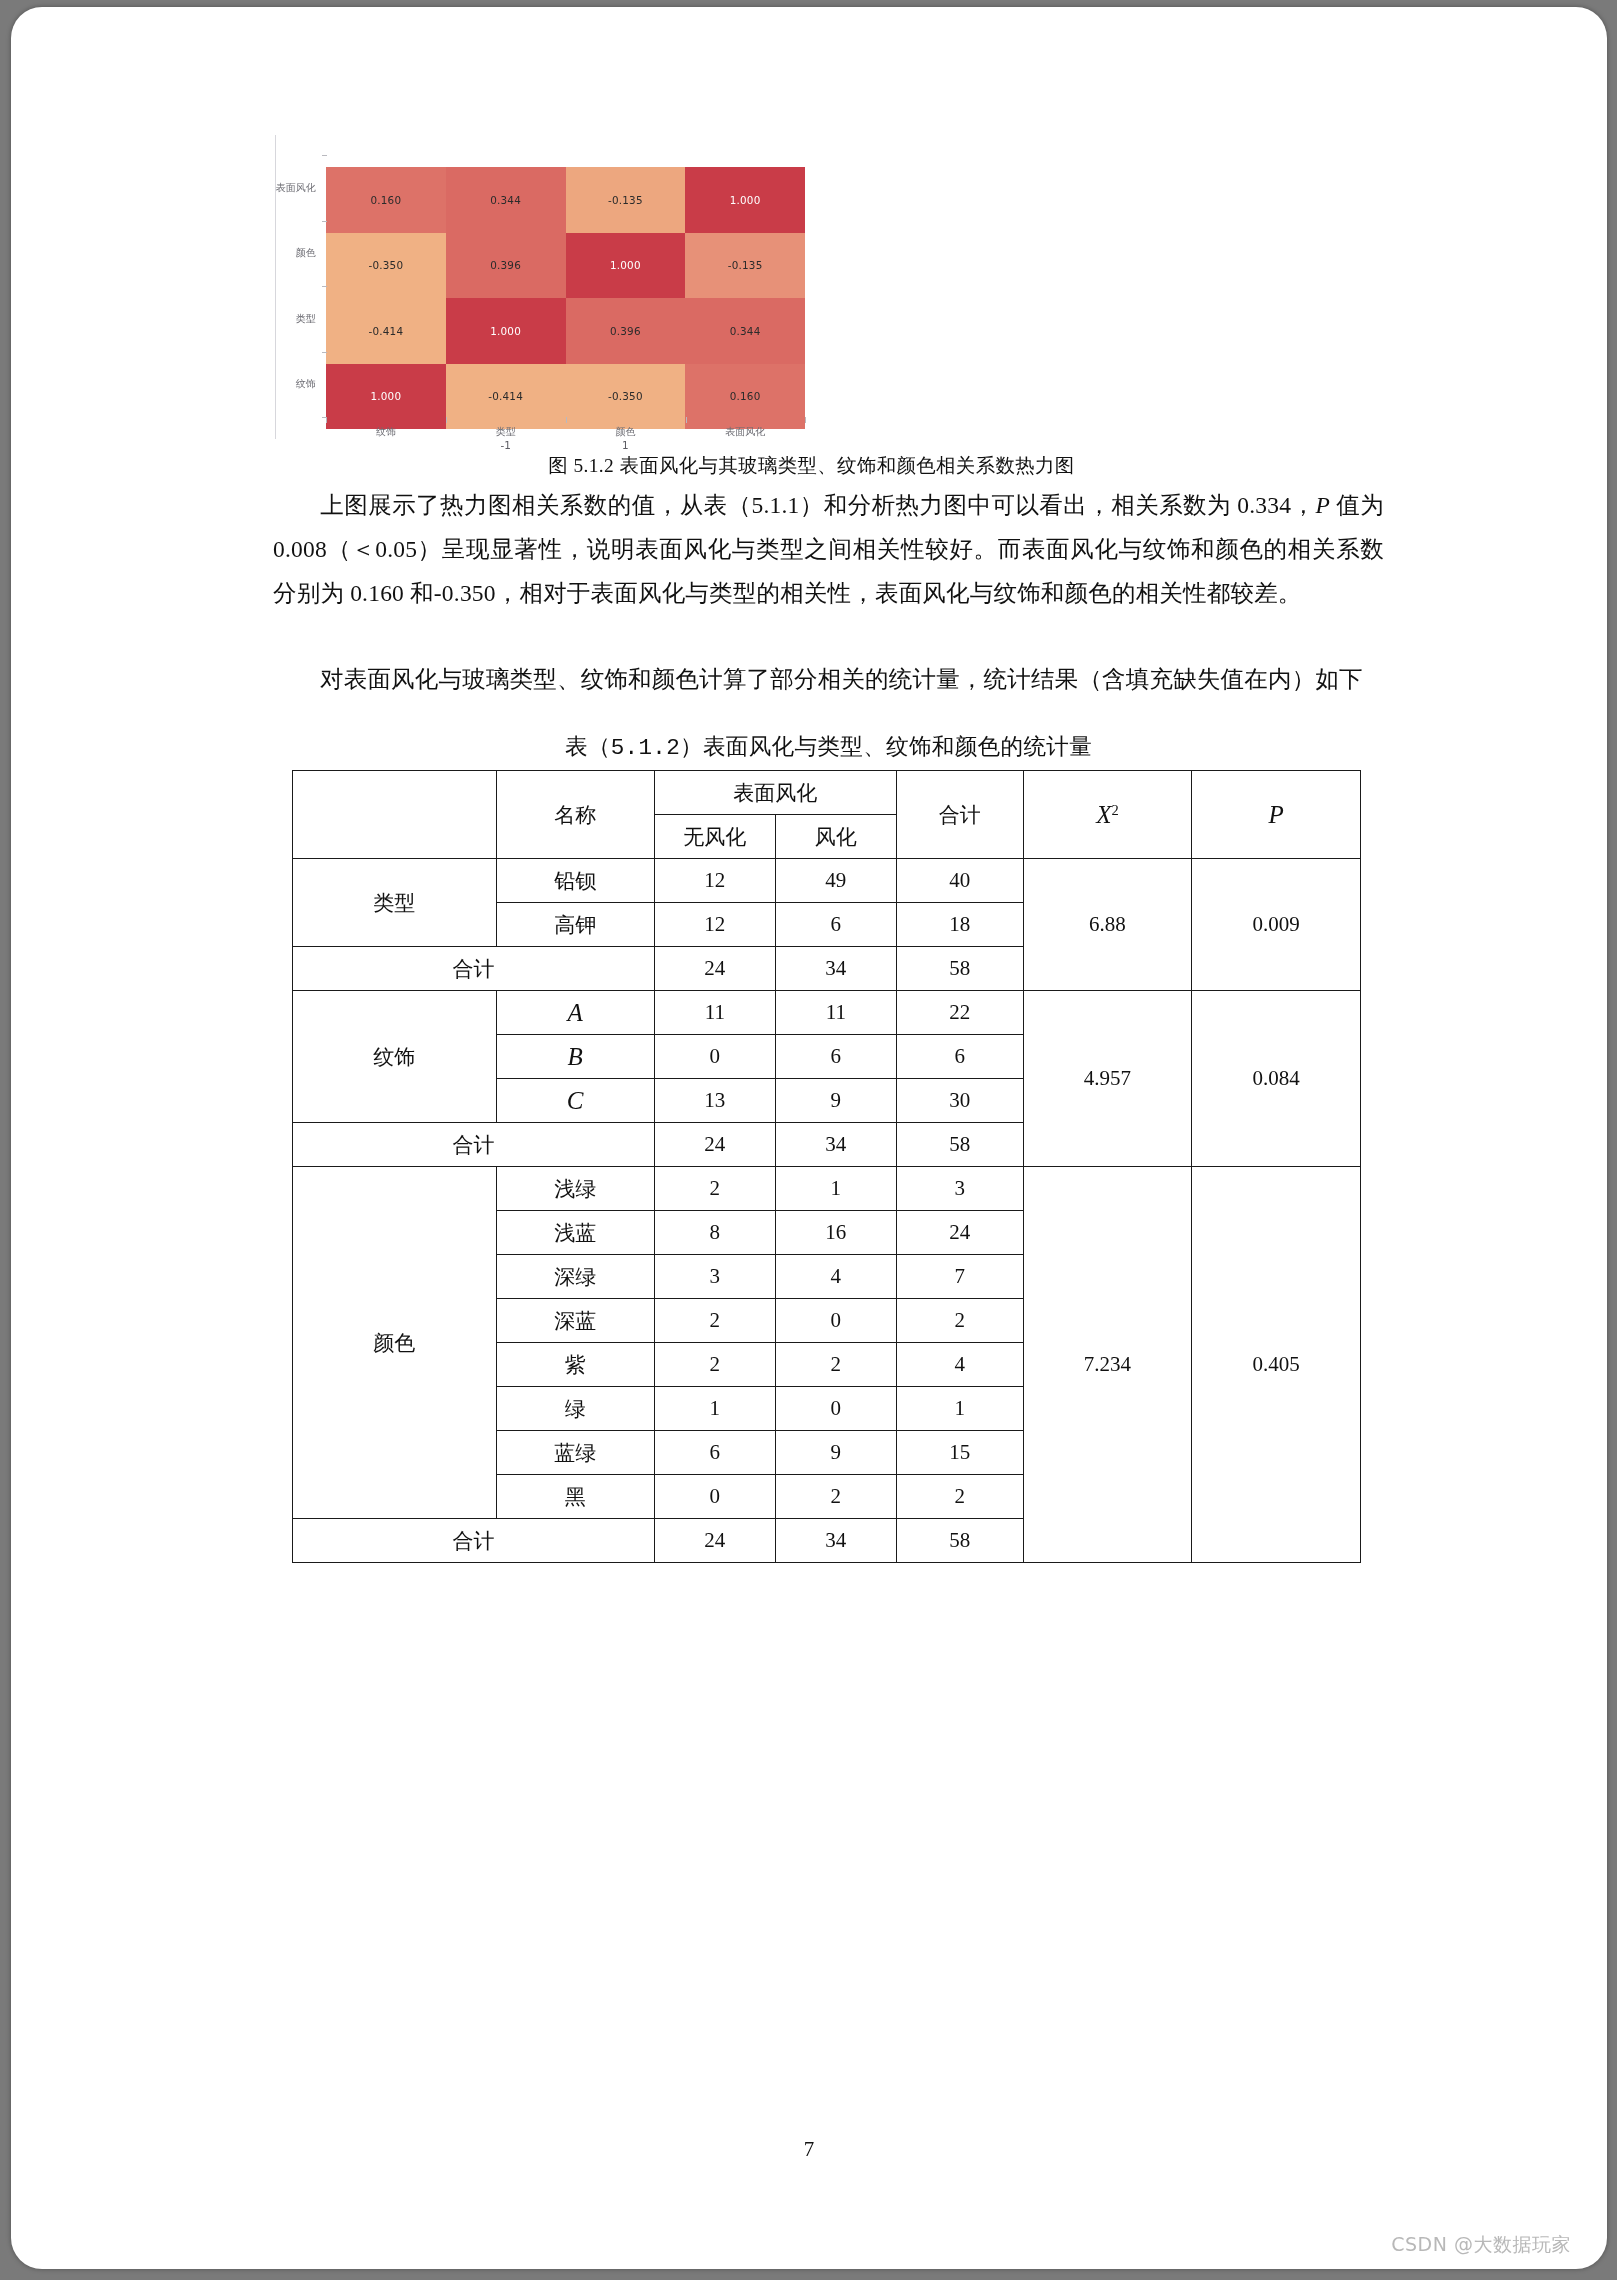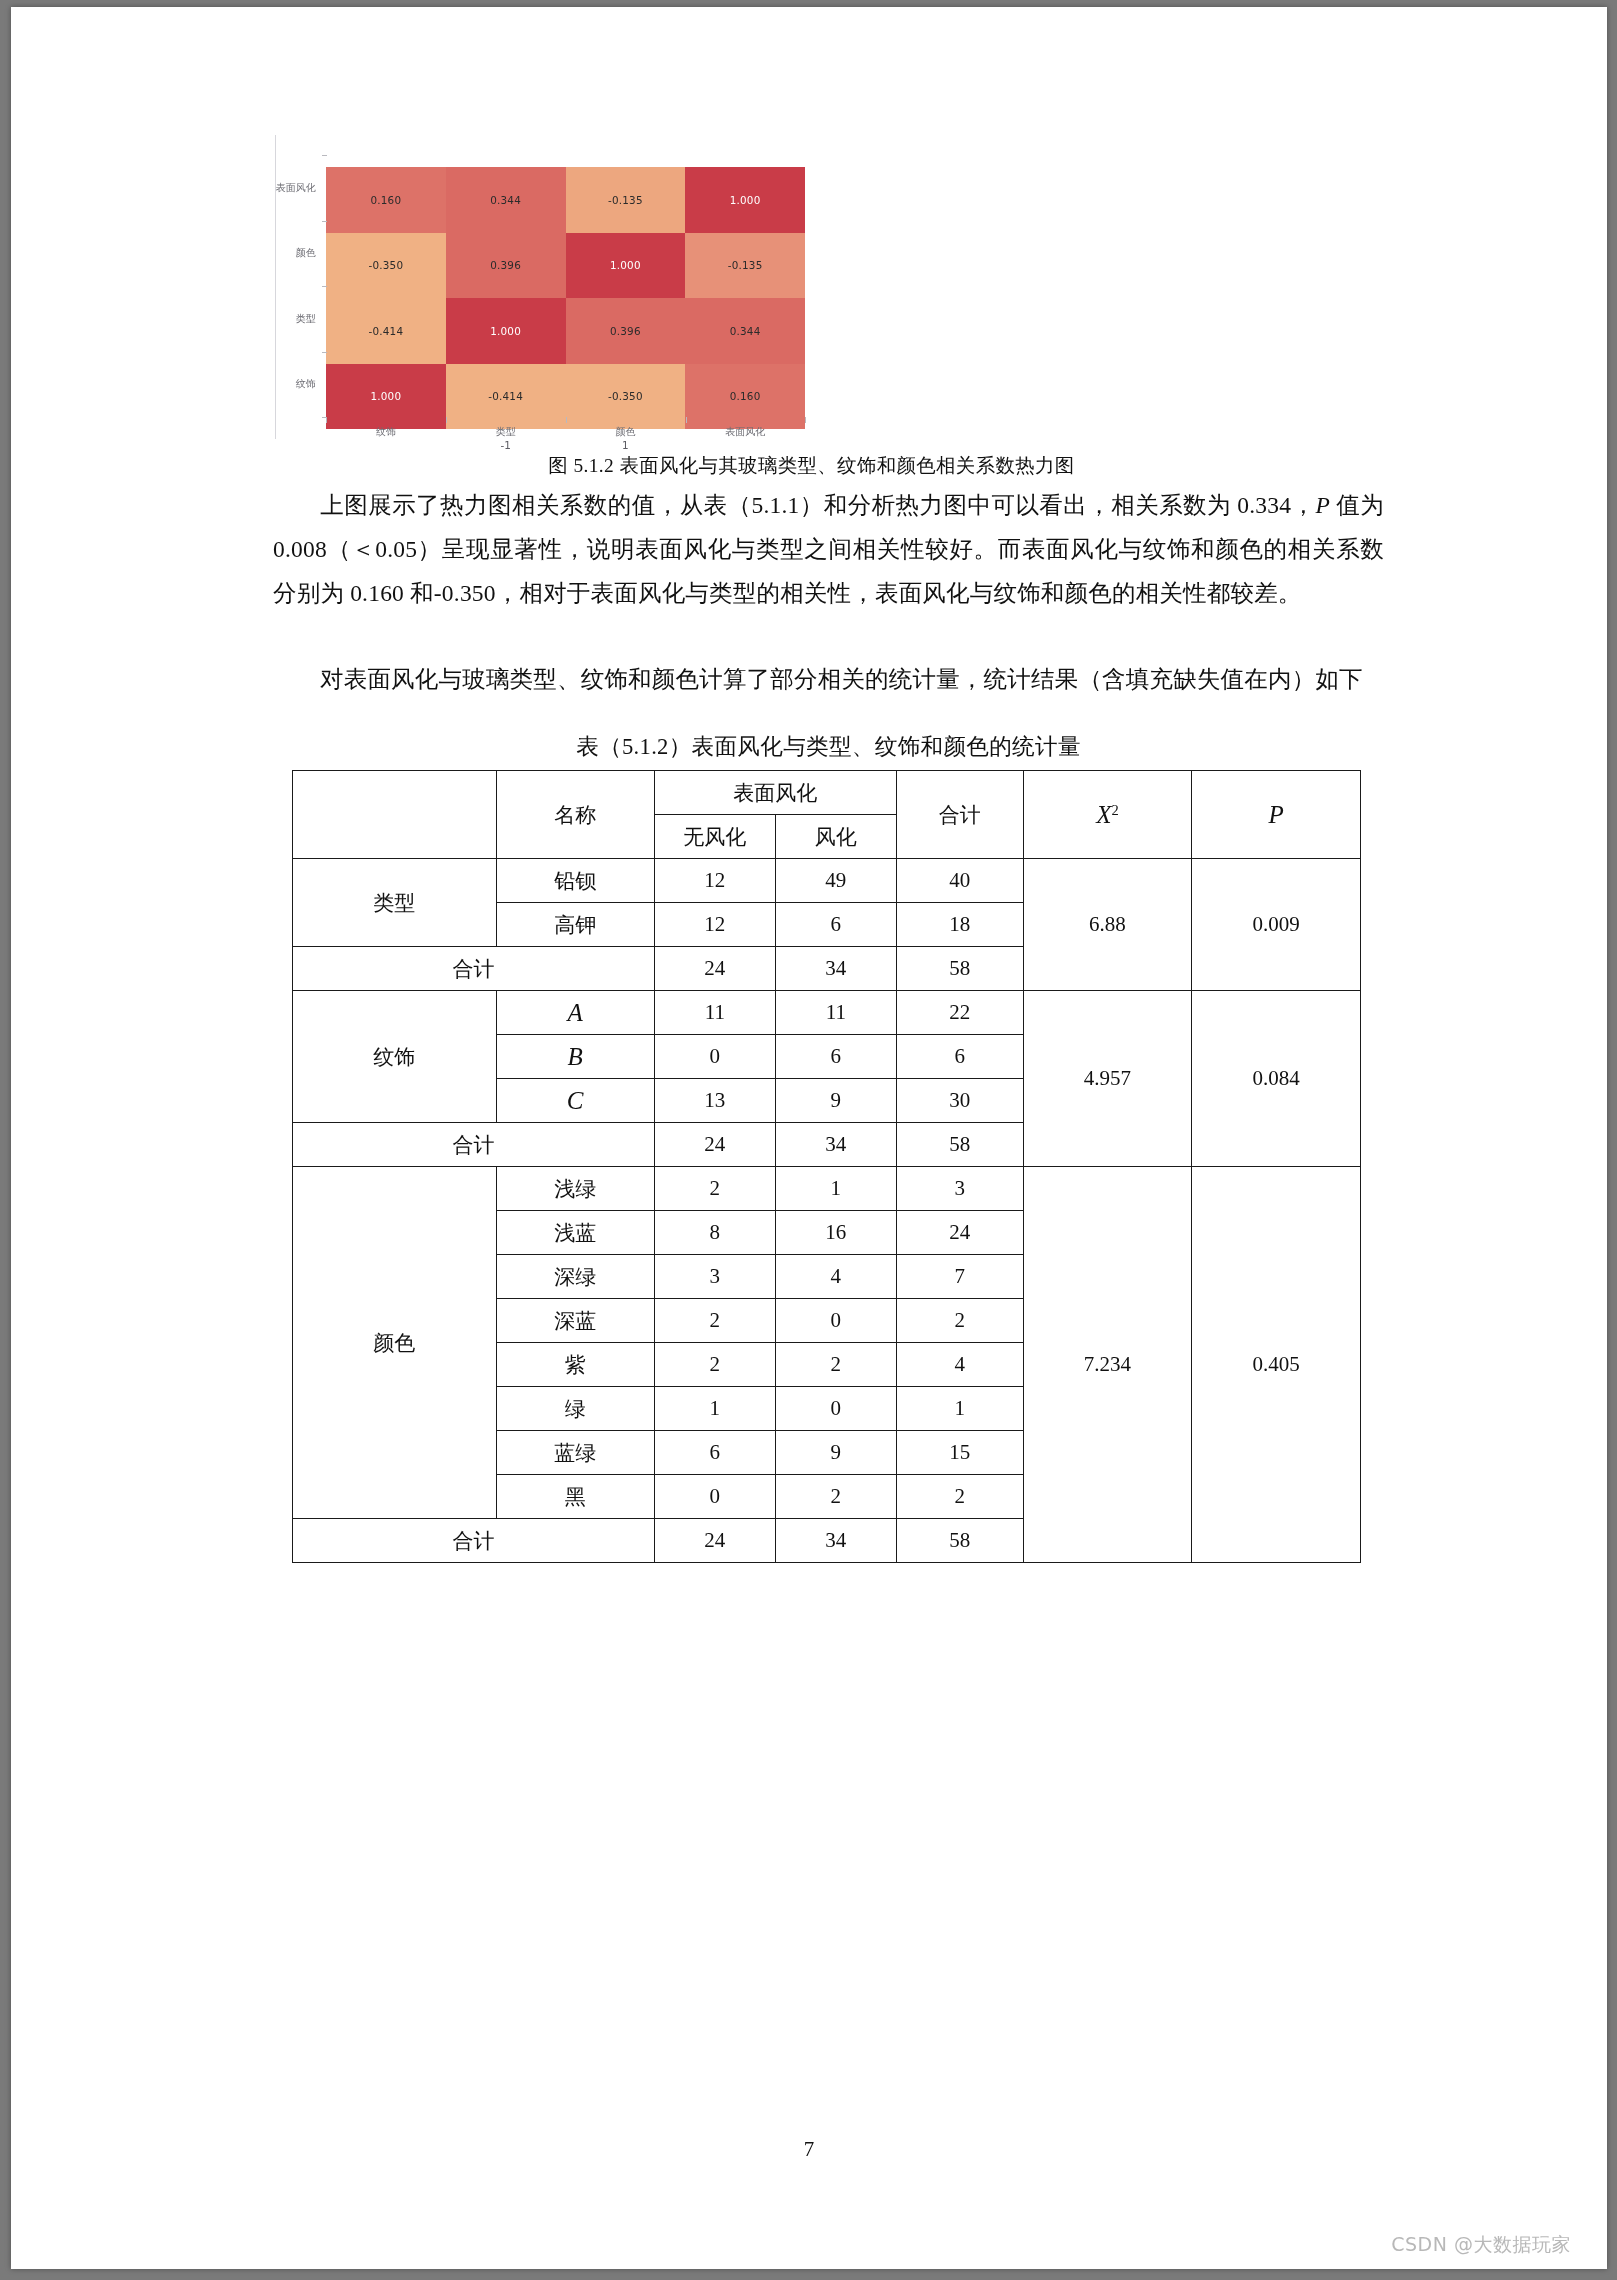--- a/index.html
+++ b/index.html
@@ -9,20 +9,21 @@
     background:#7a7a7a;
     font-family:"Liberation Serif", serif;
   }
   .page {
     position:absolute;
     left:11px; top:7.2px;
     width:1596px; height:2262px;
     background:#ffffff;
     box-shadow:0 0 5.4px rgba(0,0,0,.35);
     overflow:hidden;
+    border-radius:31px;
   }
 
   
   .fig-wrap {
     position:absolute; left:217px; top:109px;
     width:579px; height:321px;
     background:#ffffff;
   }
   .fig-inner {
     position:absolute; left:51px; top:21px;
@@ -104,20 +105,21 @@
   #p1 { top:476px; }
   #p2 { top:650px; }
   .indent { display:inline-block; width:2em; }
   .ital { font-style:italic; font-family:"Liberation Serif", serif; }
 
   .table-title {
     position:absolute; left:262px; top:724px; width:1111px;
     text-align:center;
     font-size:22.6px; color:#111;
     letter-spacing:0.3px;
+    font-family:Liberation Mono, monospace;
   }
 
   
   .tbl {
     position:absolute;
     left:281px; top:763px;
     width:1069px;
     border-collapse:collapse;
     font-size:21px;
     color:#111;

